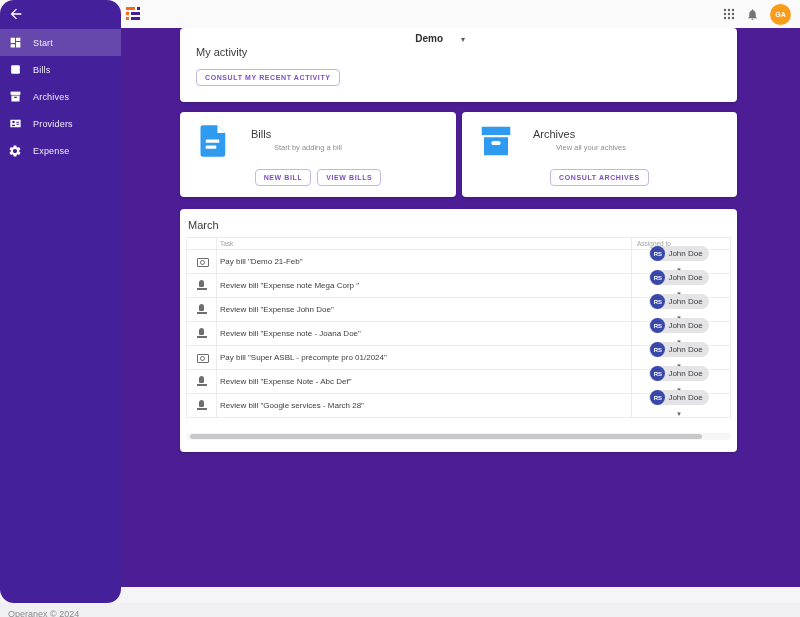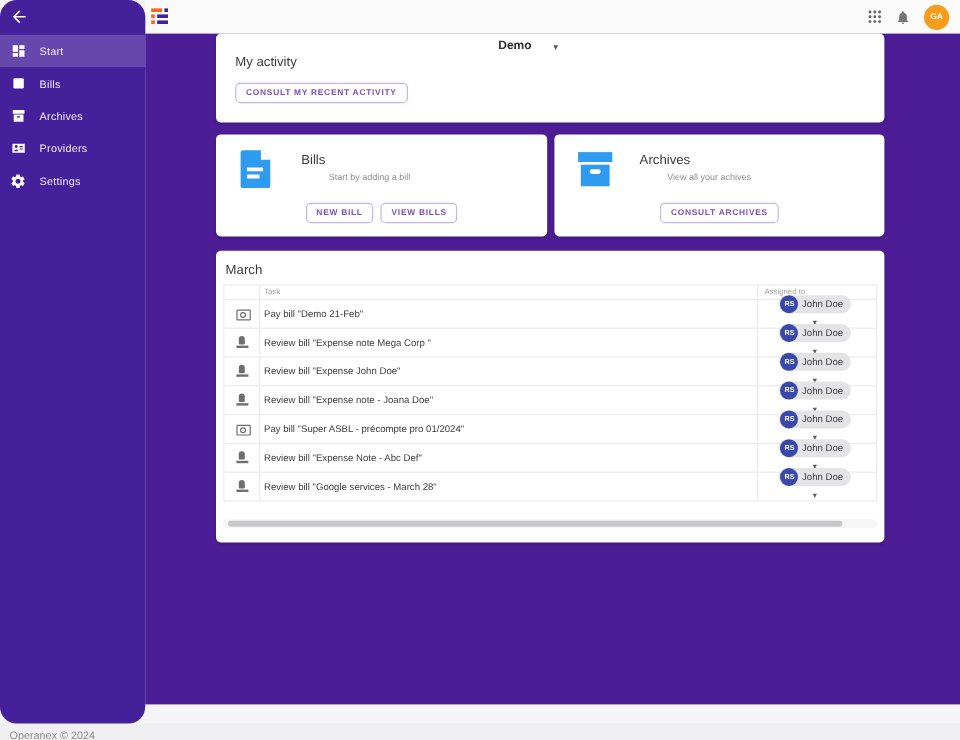--- a/index.html
+++ b/index.html
@@ -132,21 +132,21 @@
           </svg>
       </span>
       <span class="nav-label">Providers</span>
     </div>
     <div class="nav-item">
       <span class="nav-icon">
         <svg width="14" height="14" viewBox="0 0 24 24">
             <path fill="#fff" d="M19.14 12.94c.04-.3.06-.61.06-.94 0-.32-.02-.64-.07-.94l2.03-1.58c.18-.14.23-.41.12-.61l-1.92-3.32c-.12-.22-.37-.29-.59-.22l-2.39.96c-.5-.38-1.03-.7-1.62-.94l-.36-2.54c-.04-.24-.24-.41-.48-.41h-3.84c-.24 0-.43.17-.47.41l-.36 2.54c-.59.24-1.13.57-1.62.94l-2.39-.96c-.22-.08-.47 0-.59.22L2.74 8.87c-.12.21-.08.47.12.61l2.03 1.58c-.05.3-.09.63-.09.94s.02.64.07.94l-2.03 1.58c-.18.14-.23.41-.12.61l1.92 3.32c.12.22.37.29.59.22l2.39-.96c.5.38 1.03.7 1.62.94l.36 2.54c.05.24.24.41.48.41h3.84c.24 0 .44-.17.47-.41l.36-2.54c.59-.24 1.13-.56 1.62-.94l2.39.96c.22.08.47 0 .59-.22l1.92-3.32c.12-.22.07-.47-.12-.61l-2.01-1.58zM12 15.6c-1.98 0-3.6-1.62-3.6-3.6s1.62-3.6 3.6-3.6 3.6 1.62 3.6 3.6-1.62 3.6-3.6 3.6z"></path>
           </svg>
       </span>
-      <span class="nav-label">Settings</span>
+      <span class="nav-label">Expense</span>
     </div>
   </div>
 </div>
 
 <div class="topbar">
   <div class="logo">
     <i class="b1"></i>
       <i class="b2"></i>
       <i class="b3"></i>
       <i class="b4"></i>

